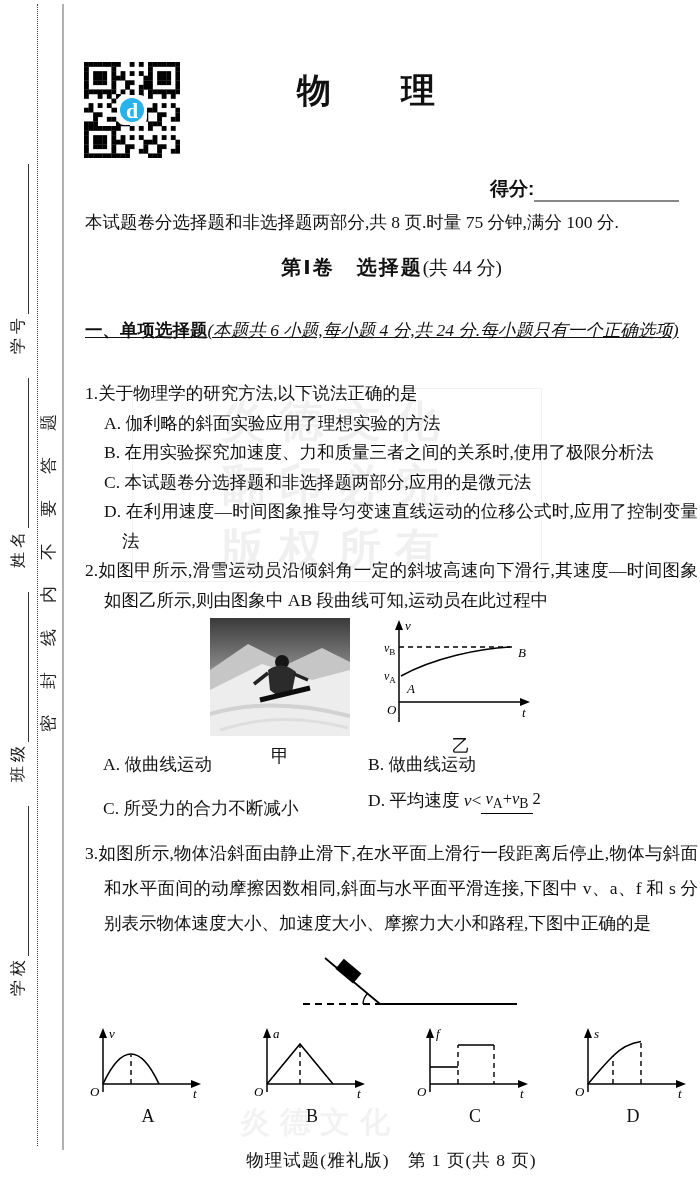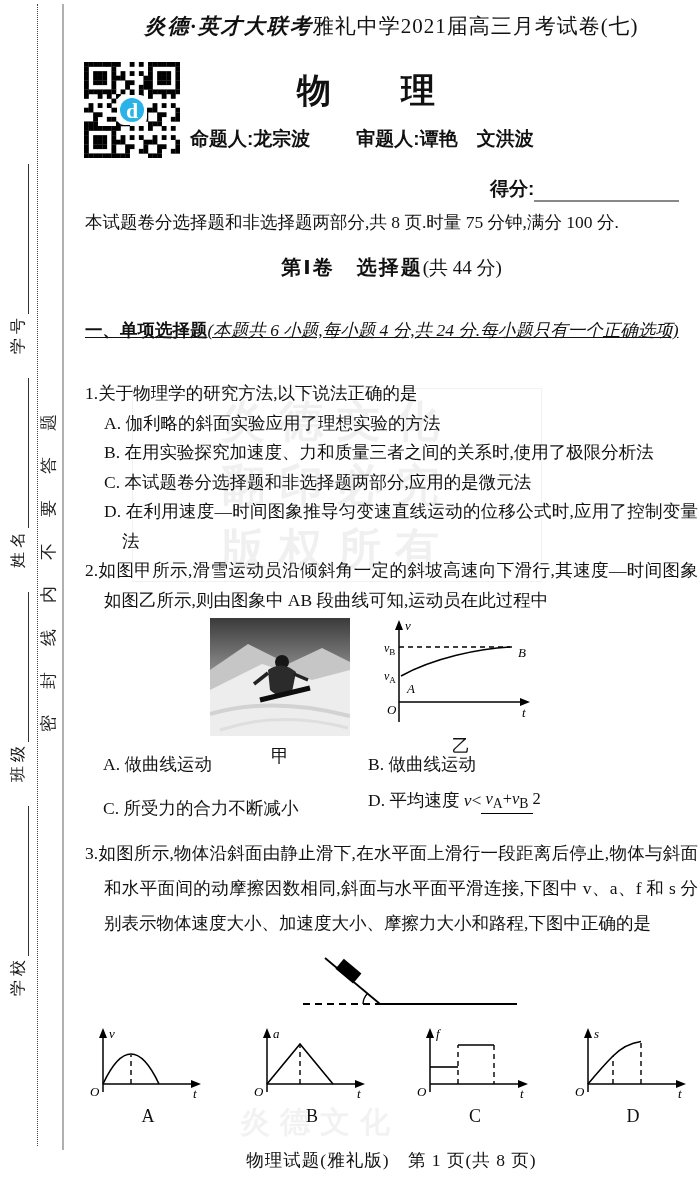--- a/index.html
+++ b/index.html
@@ -102,23 +102,20 @@
     </span>
     <span class="seal-field">
       <span>学 号</span>
       <span class="blank"></span>
     </span>
   </div>
   <div class="dotted-line"></div>
   <div class="seal-inner">密封线内不要答题</div>
   <div class="solid-line"></div>
 
-  <div class="exam-header">
-    <span class="exam-series">炎德·英才大联考</span><span class="exam-rest">雅礼中学2021届高三月考试卷(七)</span>
-  </div>
 
   <div class="qr-box">
     <svg viewBox="0 0 96 96" width="96" height="96">
       <rect width="96" height="96" fill="#fff"></rect>
       <g id="qr-pattern" fill="#000">
           <rect x="0.00" y="0.00" width="4.82" height="4.82"></rect>
           <rect x="4.57" y="0.00" width="4.82" height="4.82"></rect>
           <rect x="9.14" y="0.00" width="4.82" height="4.82"></rect>
           <rect x="13.71" y="0.00" width="4.82" height="4.82"></rect>
           <rect x="18.29" y="0.00" width="4.82" height="4.82"></rect>
@@ -326,23 +323,20 @@
           <rect x="73.14" y="91.43" width="4.82" height="4.82"></rect>
         </g>
       <rect x="33" y="33" width="30" height="30" rx="7" fill="#fff"></rect>
       <circle cx="48" cy="48" r="12" fill="#29b3e8"></circle>
       <text x="48" y="56" text-anchor="middle" font-size="22" font-weight="bold" fill="#fff" font-family="DejaVu Sans, sans-serif">d</text>
     </svg>
   </div>
 
   <div class="subject-title">物　理</div>
 
-  <div class="persons">
-    <span>命题人:龙宗波</span><span class="gap"></span><span>审题人:谭艳　文洪波</span>
-  </div>
 
   <div class="score">
     <span>得分:</span><span class="blank"></span>
   </div>
 
   <div class="col intro">本试题卷分选择题和非选择题两部分,共 8 页.时量 75 分钟,满分 100 分.</div>
 
   <div class="col sec-heading">
     <span class="bold">第Ⅰ卷　选择题</span><span class="paren">(共 44 分)</span>
   </div>

